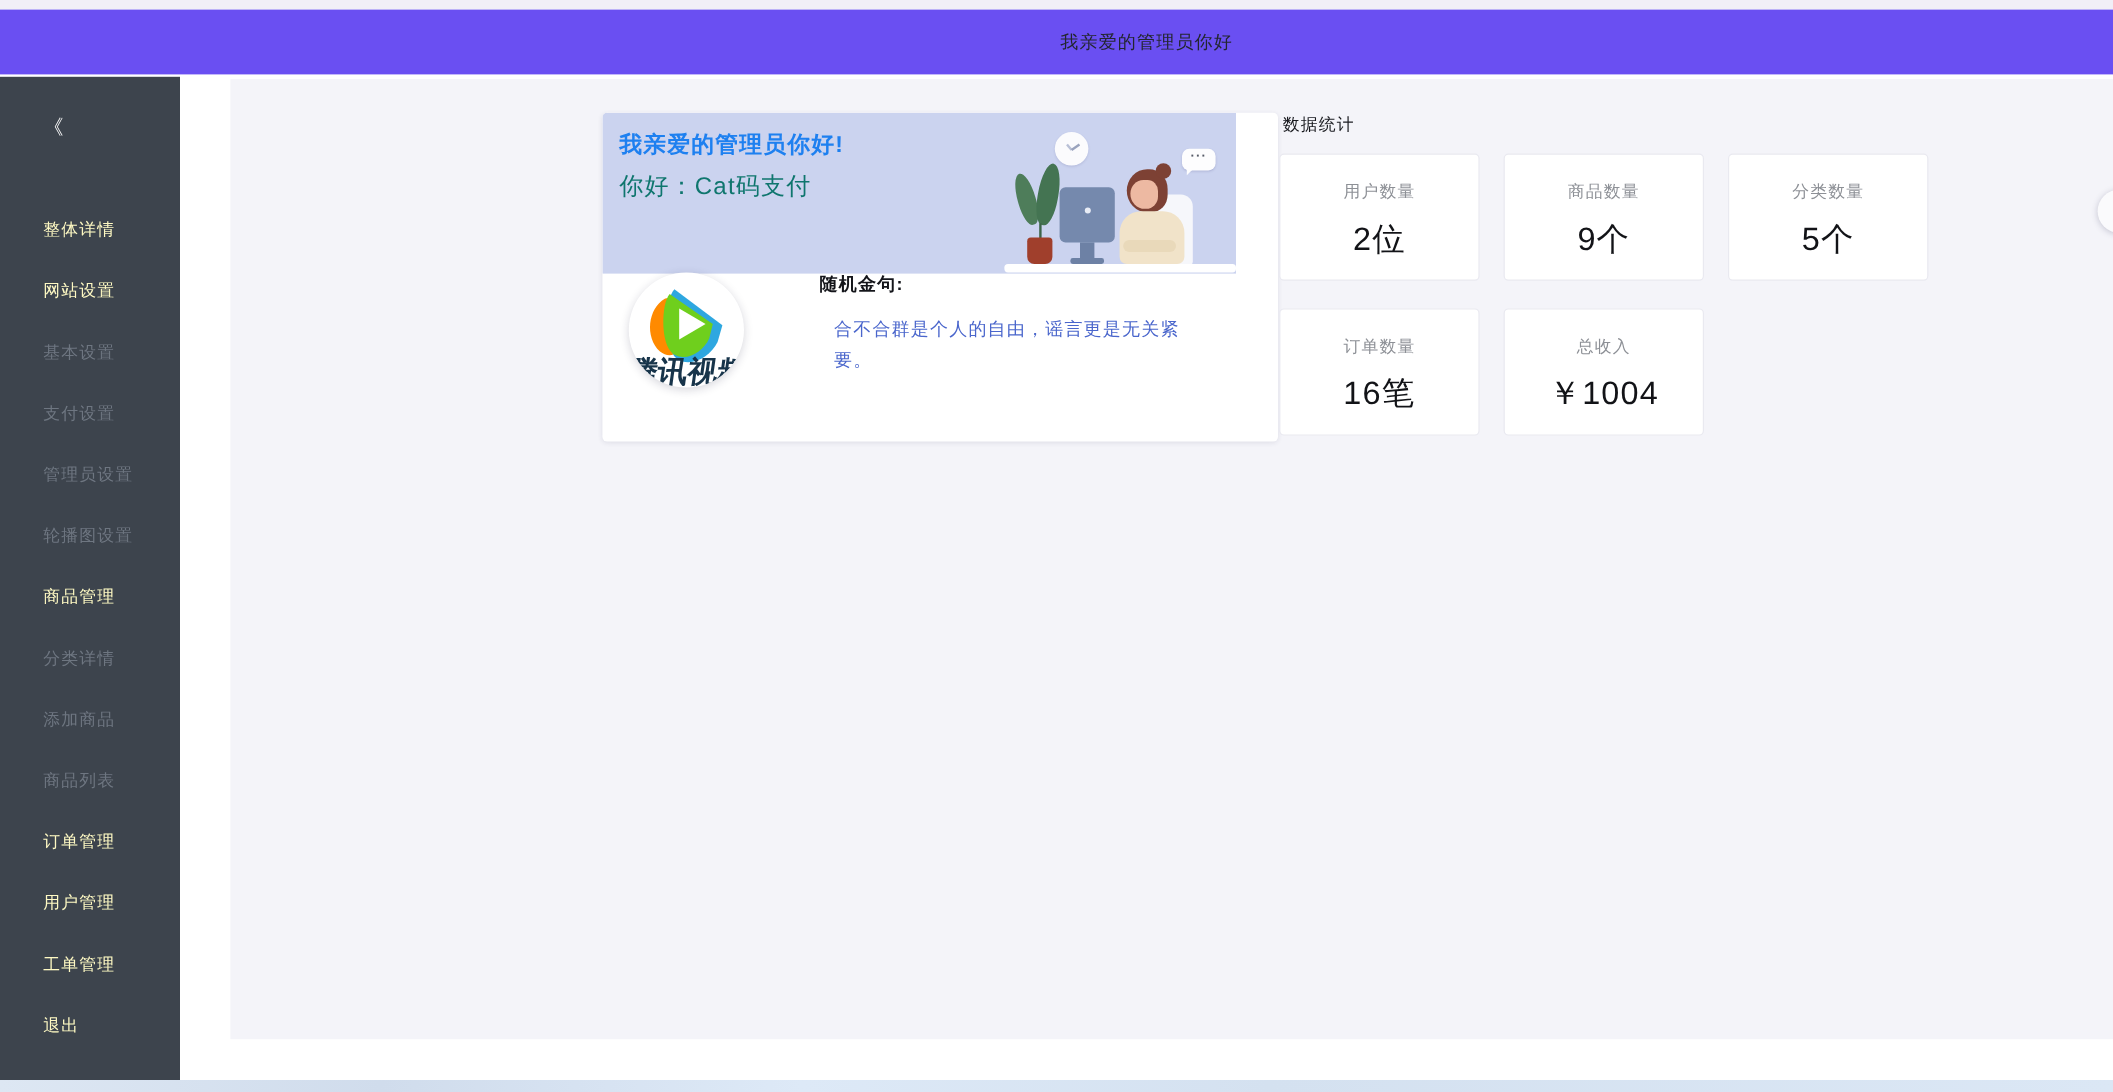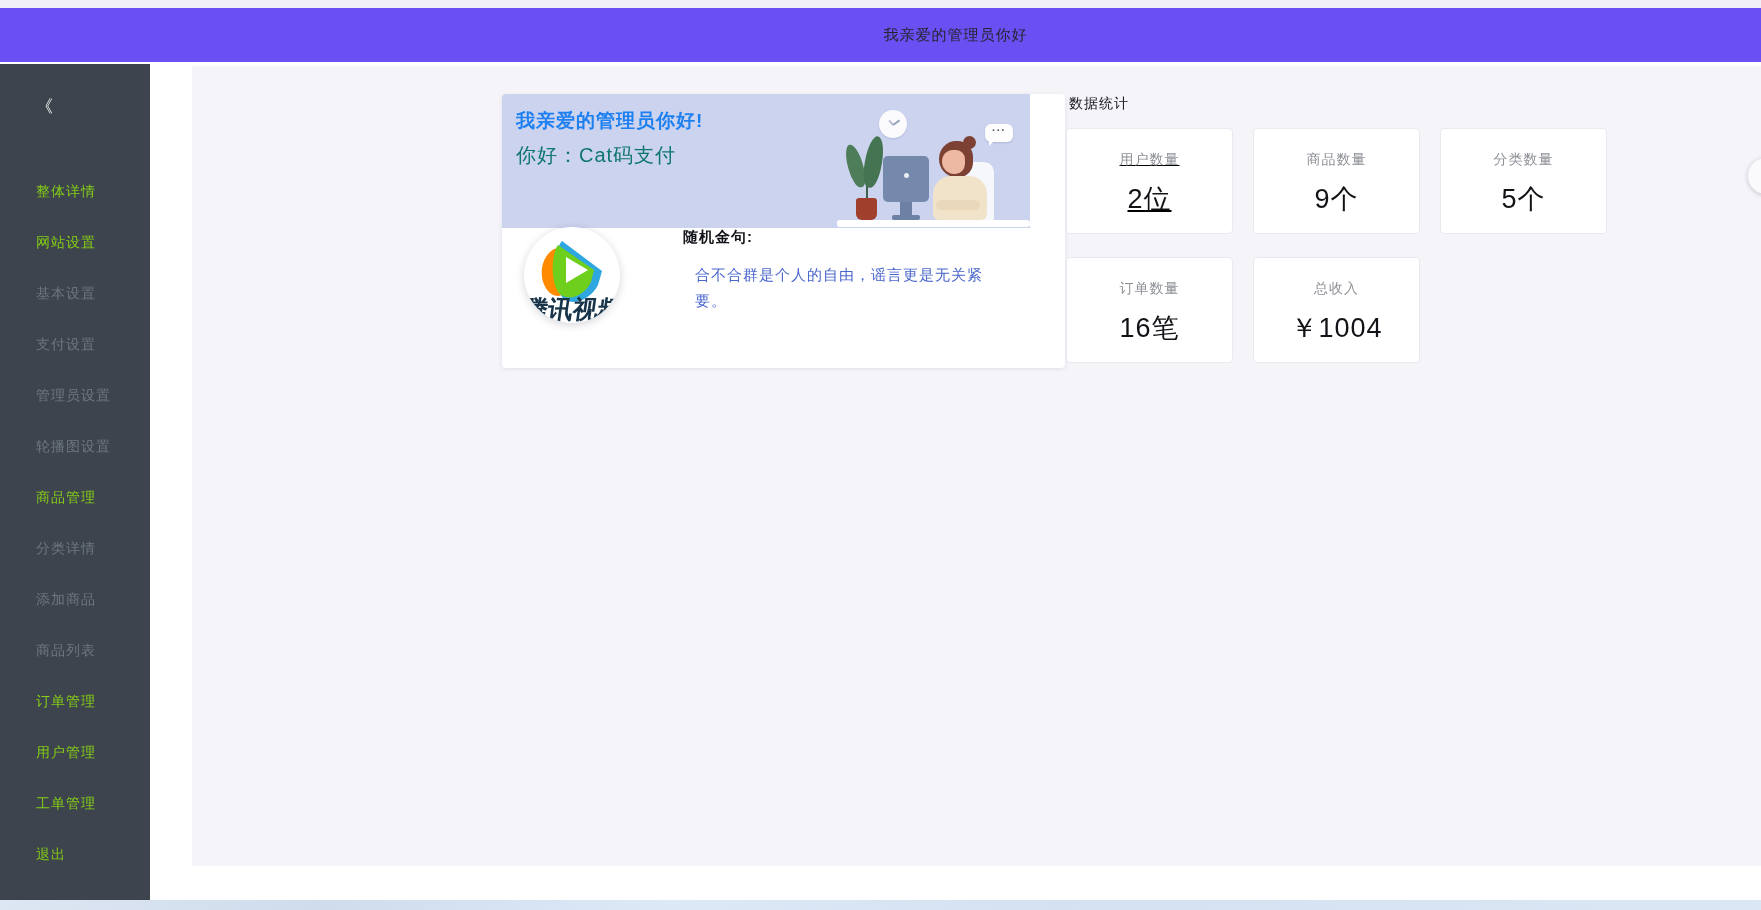--- a/index.html
+++ b/index.html
@@ -5,21 +5,21 @@
   html,body{margin:0;padding:0;background:#ffffff;}
   body{font-family:"Liberation Sans","DejaVu Sans",sans-serif;}
   .stage{position:relative;width:1761px;height:910px;overflow:hidden;background:#ffffff;}
   .top-strip{position:absolute;left:0;top:0;width:100%;height:8px;background:#f1eff7;}
   .header-bar{position:absolute;left:0;top:8px;width:100%;height:54px;background:#6a4ff2;
     display:flex;align-items:center;justify-content:center;padding-left:150px;box-sizing:border-box;}
   .header-title{font-size:15px;color:#23262e;letter-spacing:1px;}
   .sidebar{position:absolute;left:0;top:64px;width:150px;height:838px;background:#3d444d;box-sizing:border-box;padding-top:28px;}
   .collapse-btn{color:#ffffff;font-size:17px;padding:0 0 0 36px;height:44px;line-height:30px;cursor:pointer;}
   .side-menu{margin-top:30px;}
-  .side-item{height:51px;line-height:51px;padding-left:36px;font-size:14px;color:#84cc16;cursor:pointer;letter-spacing:1px;}
+  .side-item{height:51px;line-height:51px;padding-left:36px;font-size:14px;color:#fef9c3;cursor:pointer;letter-spacing:1px;}
   .side-item.disabled{color:#6e7681;}
   .content-panel{position:absolute;left:192px;top:66px;width:1569px;height:800px;background:#f4f4f9;}
   
   .welcome-card{position:absolute;left:502px;top:94px;width:528px;height:274px;background:#ffffff;
     border-radius:4px;box-shadow:0 1px 4px rgba(40,40,80,.10);overflow:hidden;padding-left:35px;}
   .banner{position:absolute;left:0;top:0;width:528px;height:134px;background:#cbd3ef;overflow:hidden;}
   .banner-title{position:absolute;left:14px;top:14px;font-size:19px;font-weight:bold;color:#1e80f0;letter-spacing:1px;}
   .banner-greeting{position:absolute;left:14px;top:48px;font-size:20px;color:#0f766e;letter-spacing:1px;}
   
   .clock{position:absolute;left:377px;top:16px;width:28px;height:28px;border-radius:50%;background:#fbfbfd;box-shadow:0 1px 2px rgba(60,60,120,.15);}
@@ -124,21 +124,21 @@
         <path d="M42 30 L64 43 L42 56 Z" fill="#ffffff"></path>
       </svg>
       <div class="logo-text">腾讯视频</div>
     </div>
     <div class="quote-heading">随机金句:</div>
     <div class="quote-text">合不合群是个人的自由，谣言更是无关紧要。</div>
   </div>
 
   <div class="stats-title">数据统计</div>
 
-  <div class="stat-card" style="left:1066px;top:128px;text-decoration:underline;">
+  <div class="stat-card" style="left:1066px;top:128px;">
     <div class="stat-label">用户数量</div>
     <div class="stat-value">2位</div>
   </div>
   <div class="stat-card" style="left:1253px;top:128px;">
     <div class="stat-label">商品数量</div>
     <div class="stat-value">9个</div>
   </div>
   <div class="stat-card" style="left:1440px;top:128px;">
     <div class="stat-label">分类数量</div>
     <div class="stat-value">5个</div>

